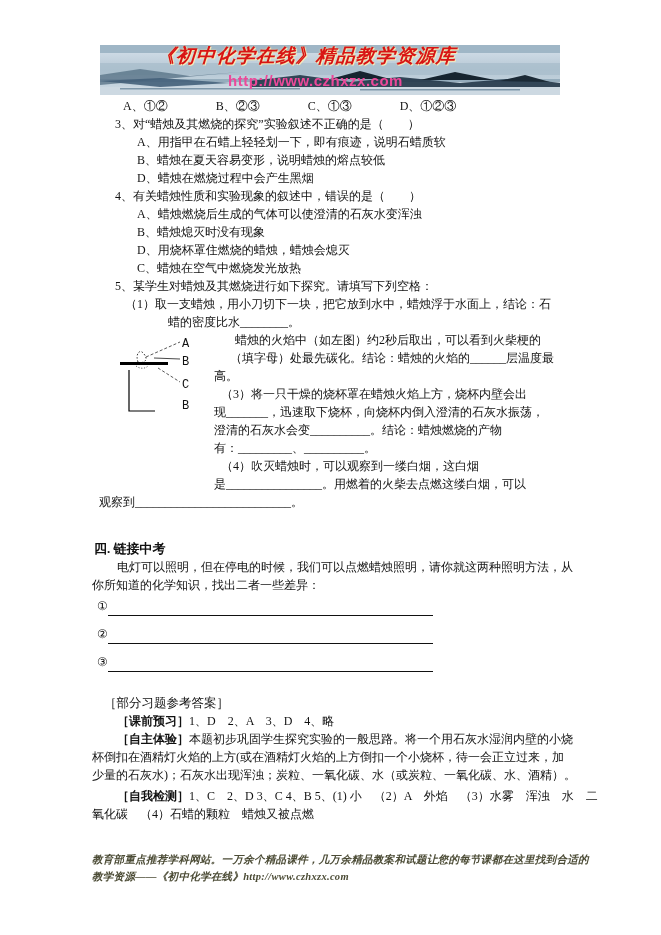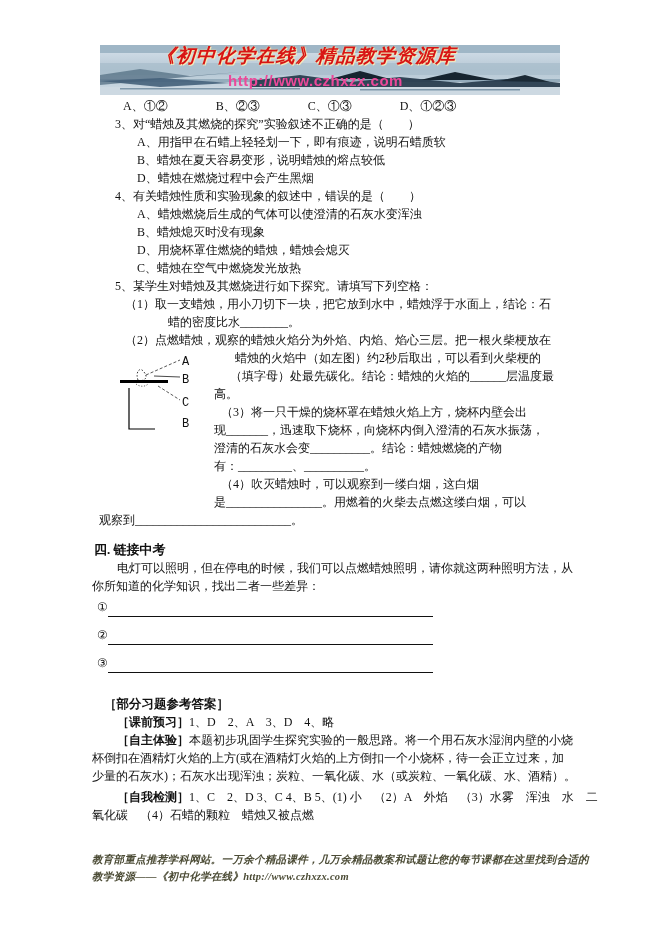--- a/index.html
+++ b/index.html
@@ -40,26 +40,26 @@
   
   .cols{display:flex;align-items:flex-start;}
   .diagram{position:relative;flex:none;margin-left:26px;width:96px;height:96px;margin-top:4px;}
   .diagram svg{position:absolute;left:0;top:0;}
   .dlbl{position:absolute;left:64px;width:20px;font-size:12px;font-family:"Liberation Mono","DejaVu Sans Mono",monospace;}
   .rcol{flex:1;}
   .pl21{padding-left:21px;}
   .pl16{padding-left:16px;}
   .pl7{padding-left:7px;}
   
-  .h4{font-weight:bold;font-size:13px;padding-left:2px;margin-top:12px;height:18px;white-space:nowrap;}
+  .h4{font-weight:bold;font-size:13px;padding-left:2px;margin-top:29px;height:18px;white-space:nowrap;}
   .blankrow{height:28px;padding-left:5px;white-space:nowrap;}
   .blankrow .num{display:inline-block;vertical-align:bottom;height:22px;line-height:24px;}
   .blankline{display:inline-block;width:325px;height:16px;border-bottom:1px solid #111;vertical-align:bottom;}
   
-  .ans-head{font-weight:bold;font-size:12.5px;padding-left:12px;margin-top:16px;height:18px;white-space:nowrap;}
+  .ans-head{font-weight:normal;font-size:12.5px;padding-left:12px;margin-top:16px;height:18px;white-space:nowrap;}
   .ans-line{height:18px;white-space:nowrap;}
   .ind-ans{padding-left:25px;}
   .albl{font-weight:bold;}
   
   .footer{
     position:absolute;left:92px;top:851px;width:520px;
     color:#4c4c36;font-weight:bold;font-size:10.5px;line-height:17px;
     font-style:italic;letter-spacing:.3px;
   }
   .footer .fline{white-space:nowrap;height:17px;}
@@ -107,21 +107,20 @@
 
     <div class="line ind-q">4、有关蜡烛性质和实验现象的叙述中，错误的是（　　）</div>
     <div class="line ind-o">A、蜡烛燃烧后生成的气体可以使澄清的石灰水变浑浊</div>
     <div class="line ind-o">B、蜡烛熄灭时没有现象</div>
     <div class="line ind-o">D、用烧杯罩住燃烧的蜡烛，蜡烛会熄灭</div>
     <div class="line ind-o">C、蜡烛在空气中燃烧发光放热</div>
 
     <div class="line ind-q">5、某学生对蜡烛及其燃烧进行如下探究。请填写下列空格：</div>
     <div class="line ind-p">（1）取一支蜡烛，用小刀切下一块，把它放到水中，蜡烛浮于水面上，结论：石</div>
     <div class="line ind-p2">蜡的密度比水________。</div>
-    <div class="line ind-p">（2）点燃蜡烛，观察的蜡烛火焰分为外焰、内焰、焰心三层。把一根火柴梗放在</div>
 
     <div class="cols">
       <div class="diagram">
         <svg width="96" height="96" viewBox="0 0 96 96">
 
           <path d="M20,27 C17,19 22,13 26,19 C30,24 28,27 22,28" fill="none" stroke="#333" stroke-width="1" stroke-dasharray="1.5,1.8"></path>
           <path d="M18,31 C22,34 27,34 30,31" fill="none" stroke="#444" stroke-width="0.8" stroke-dasharray="1.2,1.6"></path>
 
           <rect x="2" y="27" width="48" height="3" fill="#000"></rect>
 

